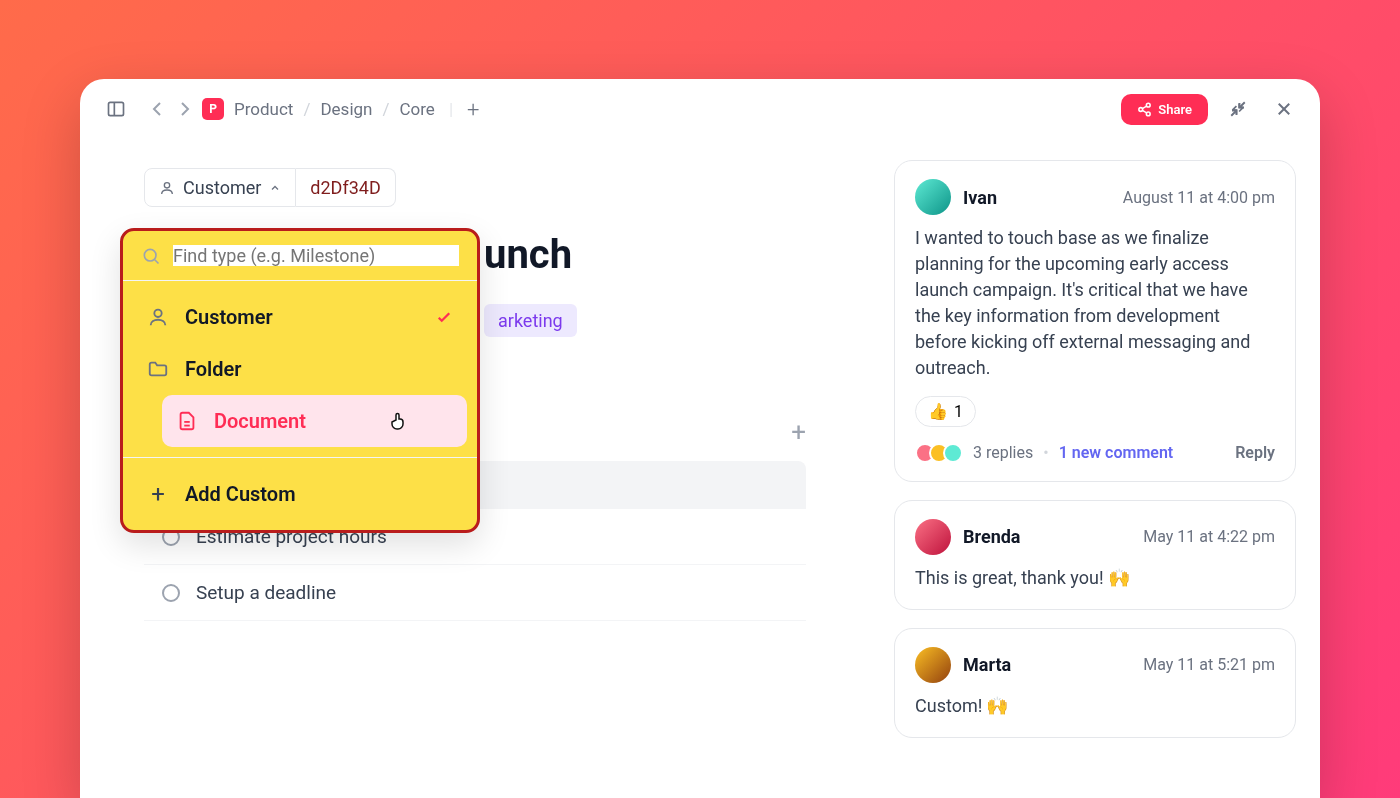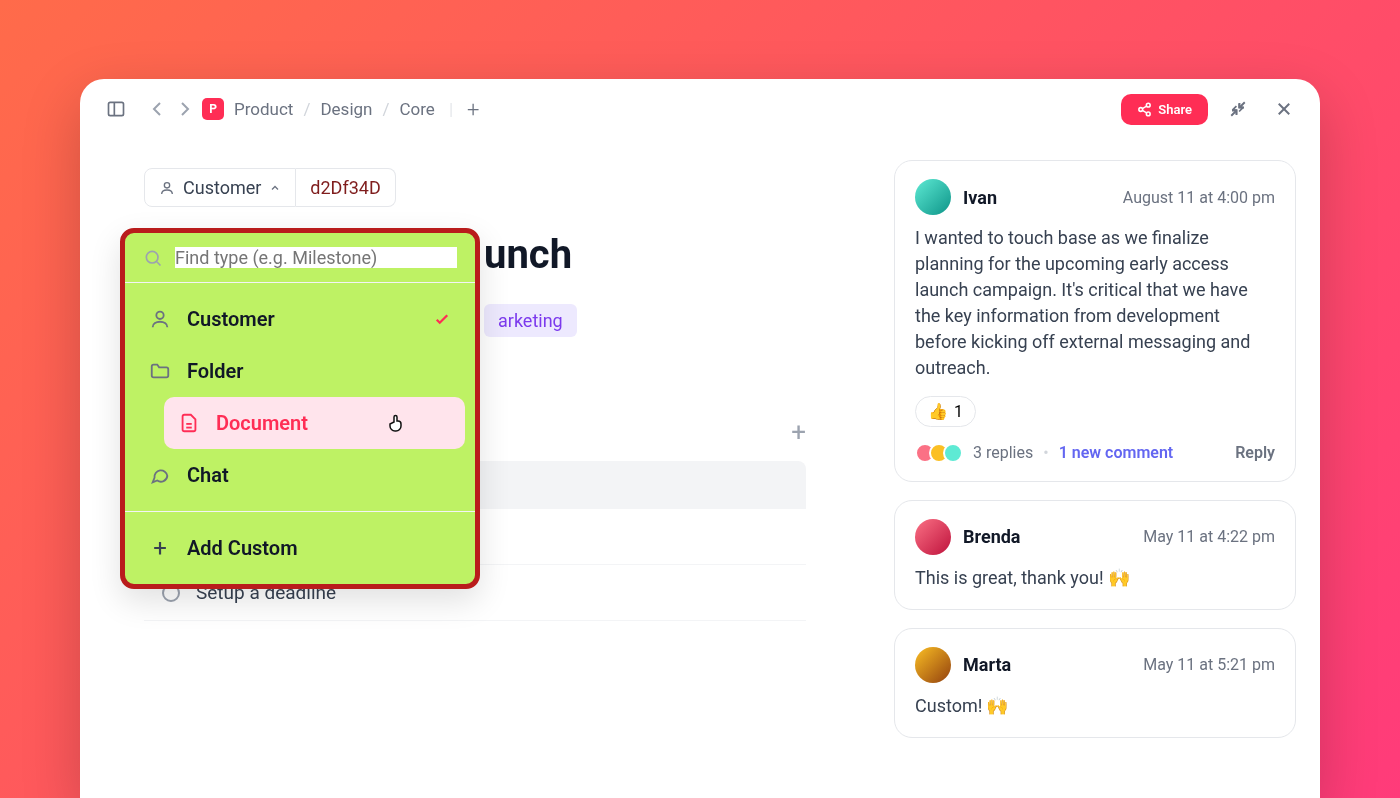--- a/index.html
+++ b/index.html
@@ -19,21 +19,21 @@
 .type-chip { display:flex; align-items:center; gap:8px; border:1px solid #e5e7eb; border-radius:8px 0 0 8px; padding:8px 14px; font-size:18px; color:#374151; cursor:pointer; }
 .id-chip { border:1px solid #e5e7eb; border-left:none; border-radius:0 8px 8px 0; padding:8px 14px; font-size:18px; color:#7f1d1d; }
 .page-title { font-size:40px; font-weight:700; color:#111827; margin-top:24px; }
 .tag-pill { display:inline-flex; background:#ede9fe; color:#7c3aed; border-radius:6px; padding:6px 14px; font-size:18px; margin-top:26px; }
 .add-row { display:flex; align-items:center; justify-content:flex-end; margin-top:80px; }
 .plus-light { color:#9ca3af; font-size:26px; cursor:pointer; }
 .section-header { background:#f3f4f6; border-radius:8px 8px 0 0; padding:14px 18px; color:#6b7280; font-size:17px; margin-top:14px; }
 .task-row { display:flex; align-items:center; gap:16px; padding:16px 18px; border-bottom:1px solid #f3f4f6; font-size:19px; color:#374151; }
 .task-circle { width:18px; height:18px; border:2px solid #9ca3af; border-radius:50%; }
 
-.dropdown { position:absolute; top:88px; left:40px; width:360px; background:#bef264; border:5px solid #b91c1c; border-radius:14px; box-shadow:0 12px 32px rgba(0,0,0,.12); z-index:10; }
+.dropdown { position:absolute; top:88px; left:40px; width:360px; background:#fde047; border:3px solid #b91c1c; border-radius:14px; box-shadow:0 12px 32px rgba(0,0,0,.12); z-index:10; }
 .dd-search { display:flex; align-items:center; gap:12px; padding:14px 18px; border-bottom:1px solid #f3f4f6; }
 .dd-search input { border:none; outline:none; font-size:18px; color:#6b7280; flex:1; }
 .dd-list { padding:10px; }
 .dd-item { display:flex; align-items:center; gap:16px; padding:14px 14px; border-radius:10px; font-size:20px; font-weight:600; color:#111827; cursor:pointer; position:relative; }
 .dd-item .dd-icon { width:22px; height:22px; color:#6b7280; display:flex; align-items:center; justify-content:center; }
 .dd-item.highlighted { background:#ffe4ec; color:#ff2d55;margin-left:29px; }
 .dd-item.highlighted .dd-icon { color:#ff2d55; }
 .dd-check { margin-left:auto; color:#ff2d55; }
 .dd-footer { border-top:1px solid #f3f4f6; padding:10px; }
 .cursor-hand { position:absolute; right:56px; top:50%; transform:translateY(-50%); font-size:20px; }
@@ -193,28 +193,20 @@
                   <line x1="9" y1="17" x2="15" y2="17"></line>
                 </svg>
               </span>
               <span>Document</span>
               <span class="cursor-hand">
                 <svg width="24" height="24" viewBox="0 0 24 24" fill="#fff" stroke="#111" stroke-width="1.5">
                   <path d="M9 11V6a1.5 1.5 0 0 1 3 0v4h1a3 3 0 0 1 3 3v2a5 5 0 0 1-5 5h-1a5 5 0 0 1-5-5v-2l4-2z"></path>
                 </svg>
               </span>
             </div>
-            <div class="dd-item">
-              <span class="dd-icon">
-                <svg width="22" height="22" viewBox="0 0 24 24" fill="none" stroke="currentColor" stroke-width="2">
-                  <path d="M20 13a7 7 0 0 1-11 5l-5 2 2-5a7 7 0 1 1 14-2z"></path>
-                </svg>
-              </span>
-              <span>Chat</span>
-            </div>
           </div>
         <div class="dd-footer">
           <div class="dd-item">
             <span class="dd-icon" style="font-size:24px;font-weight:400;color:#374151">+</span>
             <span>Add Custom</span>
           </div>
         </div>
       </div>
     </div>
 

